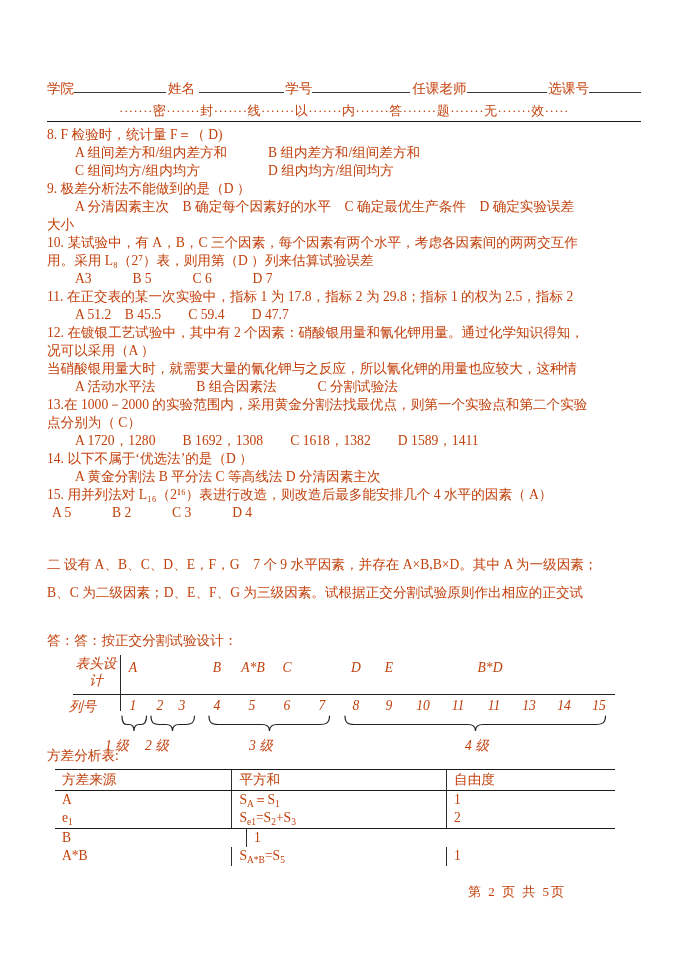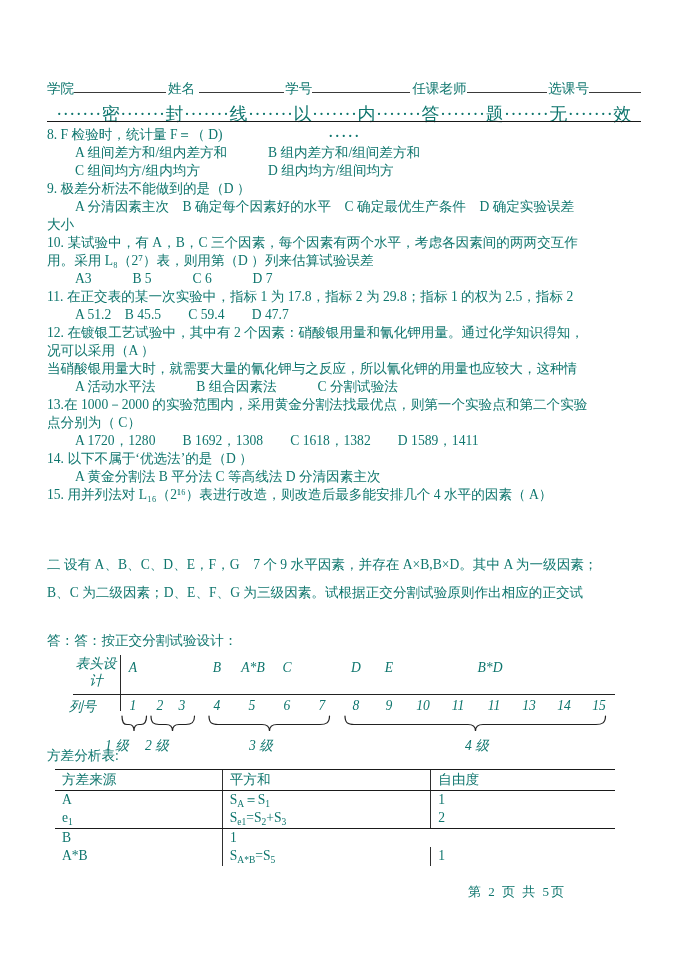--- a/index.html
+++ b/index.html
@@ -1,27 +1,27 @@
 <!DOCTYPE html>
 <html><head>
 <meta charset="utf-8">
 <style>
   html,body{margin:0;padding:0;background:#ffffff;}
   .page{
     position:relative;width:675px;height:954px;background:#fff;
     font-family:"Liberation Serif","DejaVu Serif",serif;
-    color:#0f766e;font-size:13.6px;overflow:hidden;
+    color:#c2410c;font-size:13.6px;overflow:hidden;
   }
   
   .hfields{position:absolute;left:47px;top:80px;width:594px;display:flex;justify-content:space-between;}
   .hf{white-space:nowrap;}
   .blank{display:inline-block;border-bottom:1px solid #3a3a3a;height:12px;}
   .w92{width:92px}.w85{width:85px}.w98{width:98px}.w80{width:80px}.w52{width:52px}
   
-  .seal{position:absolute;left:47px;top:102px;width:594px;text-align:center;font-size:18px;letter-spacing:.5px;}
+  .seal{position:absolute;left:47px;top:102px;width:594px;text-align:center;font-size:13px;letter-spacing:.5px;}
   .rule{position:absolute;left:47px;top:121px;width:594px;border-top:1.7px solid #191919;}
   
   .qs{position:absolute;left:47px;top:126px;width:604px;}
   .ln{height:18px;line-height:18px;white-space:nowrap;}
   .ind1{padding-left:28px;}
   .ind2{padding-left:5px;}
   
   .sec{position:absolute;left:47px;top:551px;width:604px;line-height:27.5px;white-space:nowrap;}
   .ans{position:absolute;left:47px;top:632px;height:18px;line-height:18px;}
   
@@ -30,21 +30,21 @@
   .d-vline{position:absolute;left:73px;top:4px;height:56px;border-left:1.2px solid #2a2a2a;}
   .d-hline{position:absolute;left:26px;top:43px;width:542px;border-top:1.3px solid #222;}
   .d-collabel{position:absolute;left:22px;top:47px;}
   .d-assign{position:absolute;top:9px;transform:translateX(-50%);white-space:nowrap;}
   .d-num{position:absolute;top:47px;transform:translateX(-50%);}
   .d-brace{position:absolute;top:64px;height:18px;}
   .d-glabel{position:absolute;top:86px;transform:translateX(-50%);white-space:nowrap;}
   .vtitle{position:absolute;left:47px;top:747px;}
   
   .anova{position:absolute;left:55px;top:769px;width:560px;border-top:1.6px solid #1a1a1a;}
-  .arow{display:flex;}
+  .arow{display:flex;gap:24px;}
   .acell{padding:1px 0 1px 7px;height:16.5px;line-height:16px;white-space:nowrap;}
   .ahead .acell{height:17.5px;line-height:18px;}
   .c1{width:160px;}
   .c2{width:201px;border-left:1.1px solid #2f2f2f;}
   .c3{width:177px;border-left:1.1px solid #2f2f2f;}
   .ahead{border-bottom:1.4px solid #1a1a1a;}
   .grp-end{border-bottom:1.4px solid #1a1a1a;}
   .sub{font-size:9.5px;vertical-align:-3px;}
   .footer{position:absolute;left:468px;top:883px;font-size:13px;letter-spacing:2px;}
   svg.brace path{fill:none;stroke:#222;stroke-width:1.2;stroke-linecap:round;}
@@ -80,20 +80,21 @@
     <div class="ln">12. 在镀银工艺试验中，其中有 2 个因素：硝酸银用量和氰化钾用量。通过化学知识得知，</div>
     <div class="ln">况可以采用（A ）</div>
     <div class="ln">当硝酸银用量大时，就需要大量的氰化钾与之反应，所以氰化钾的用量也应较大，这种情</div>
     <div class="ln ind1">A 活动水平法　　　B 组合因素法　　　C 分割试验法</div>
     <div class="ln">13.在 1000－2000 的实验范围内，采用黄金分割法找最优点，则第一个实验点和第二个实验</div>
     <div class="ln">点分别为（ C）</div>
     <div class="ln ind1">A 1720，1280　　B 1692，1308　　C 1618，1382　　D 1589，1411</div>
     <div class="ln">14. 以下不属于‘优选法’的是（D ）</div>
     <div class="ln ind1">A 黄金分割法 B 平分法 C 等高线法 D 分清因素主次</div>
     <div class="ln">15. 用并列法对 L₁₆（2¹⁶）表进行改造，则改造后最多能安排几个 4 水平的因素（ A）</div>
+    <div class="ln ind2">A 5　　　B 2　　　C 3　　　D 4</div>
   </div>
 
   <div class="sec">
     <div>二 设有 A、B、C、D、E，F，G　7 个 9 水平因素，并存在 A×B,B×D。其中 A 为一级因素；</div>
     <div>B、C 为二级因素；D、E、F、G 为三级因素。试根据正交分割试验原则作出相应的正交试</div>
   </div>
   <div class="ans">答：答：按正交分割试验设计：</div>
 
   <div class="diagram">
     <div class="d-rowlabel">表头设计</div>

